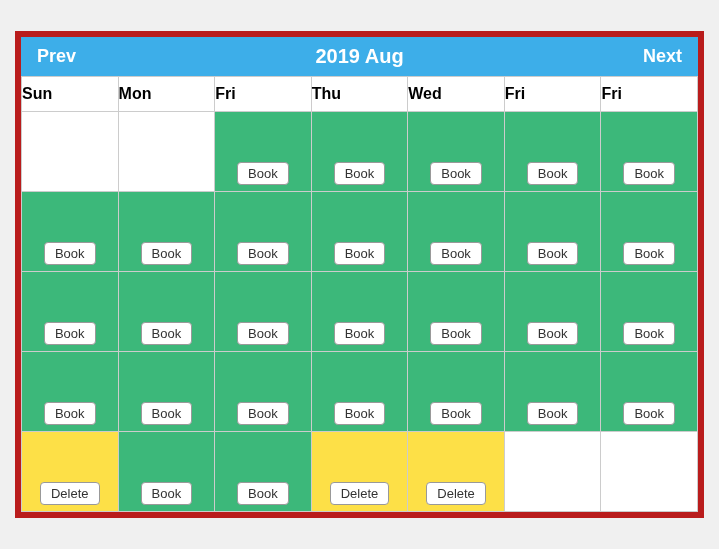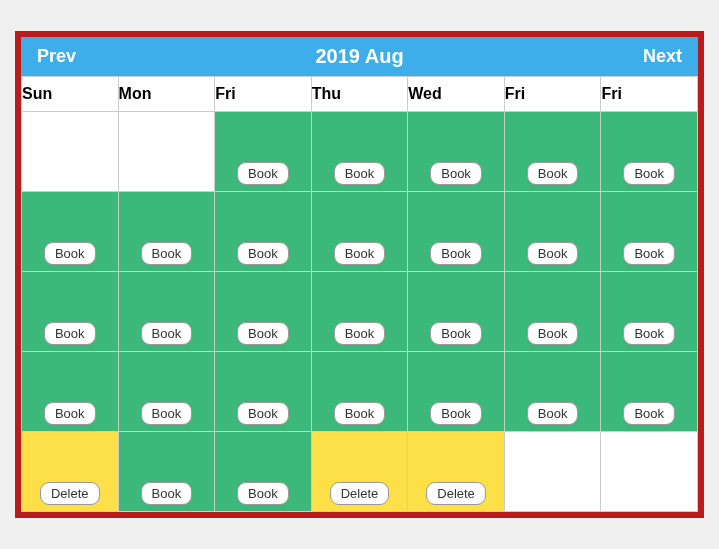--- a/index.html
+++ b/index.html
@@ -66,21 +66,21 @@
     }
     .cell.green {
       background: #3cb87a;
     }
     .cell.orange {
       background: #fde047;
     }
     .book-btn {
       background: white;
       border: 1px solid #999;
-      border-radius: 9px;
+      border-radius: 4px;
       padding: 3px 10px;
       font-size: 13px;
       cursor: pointer;
       color: #333;
     }
   </style>
 </head>
 <body>
 
 <div class="calendar-container">

